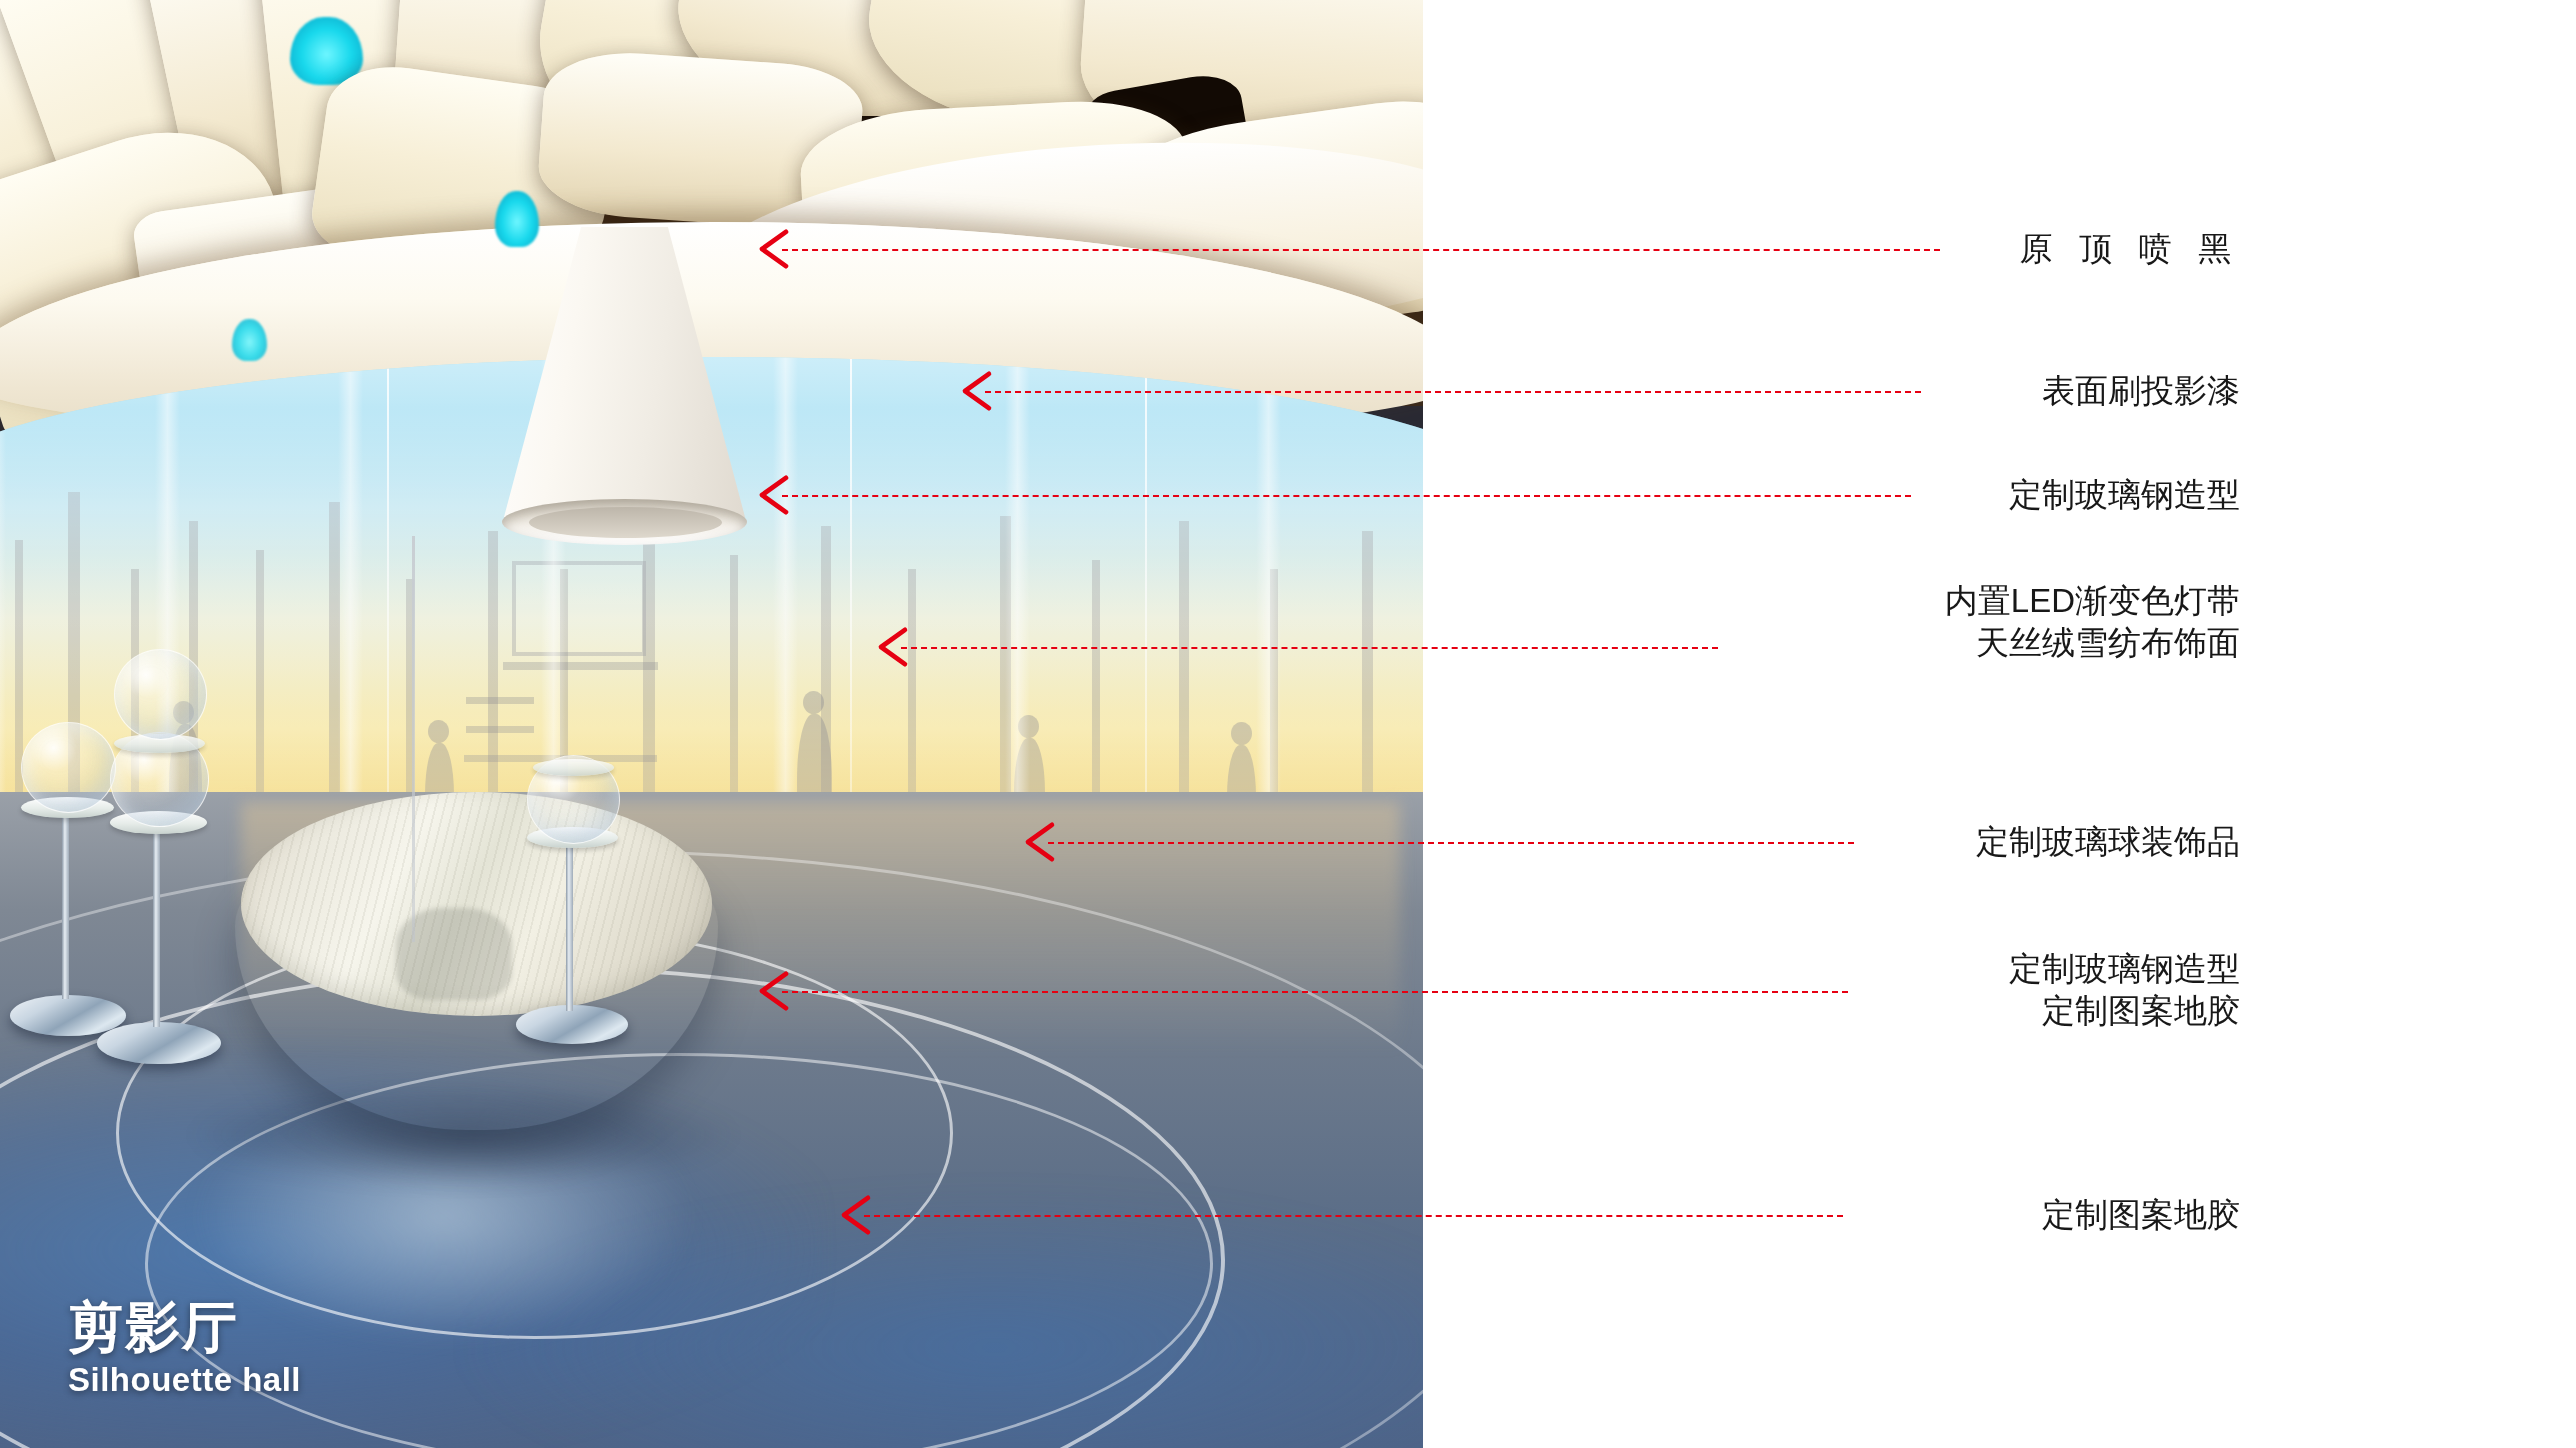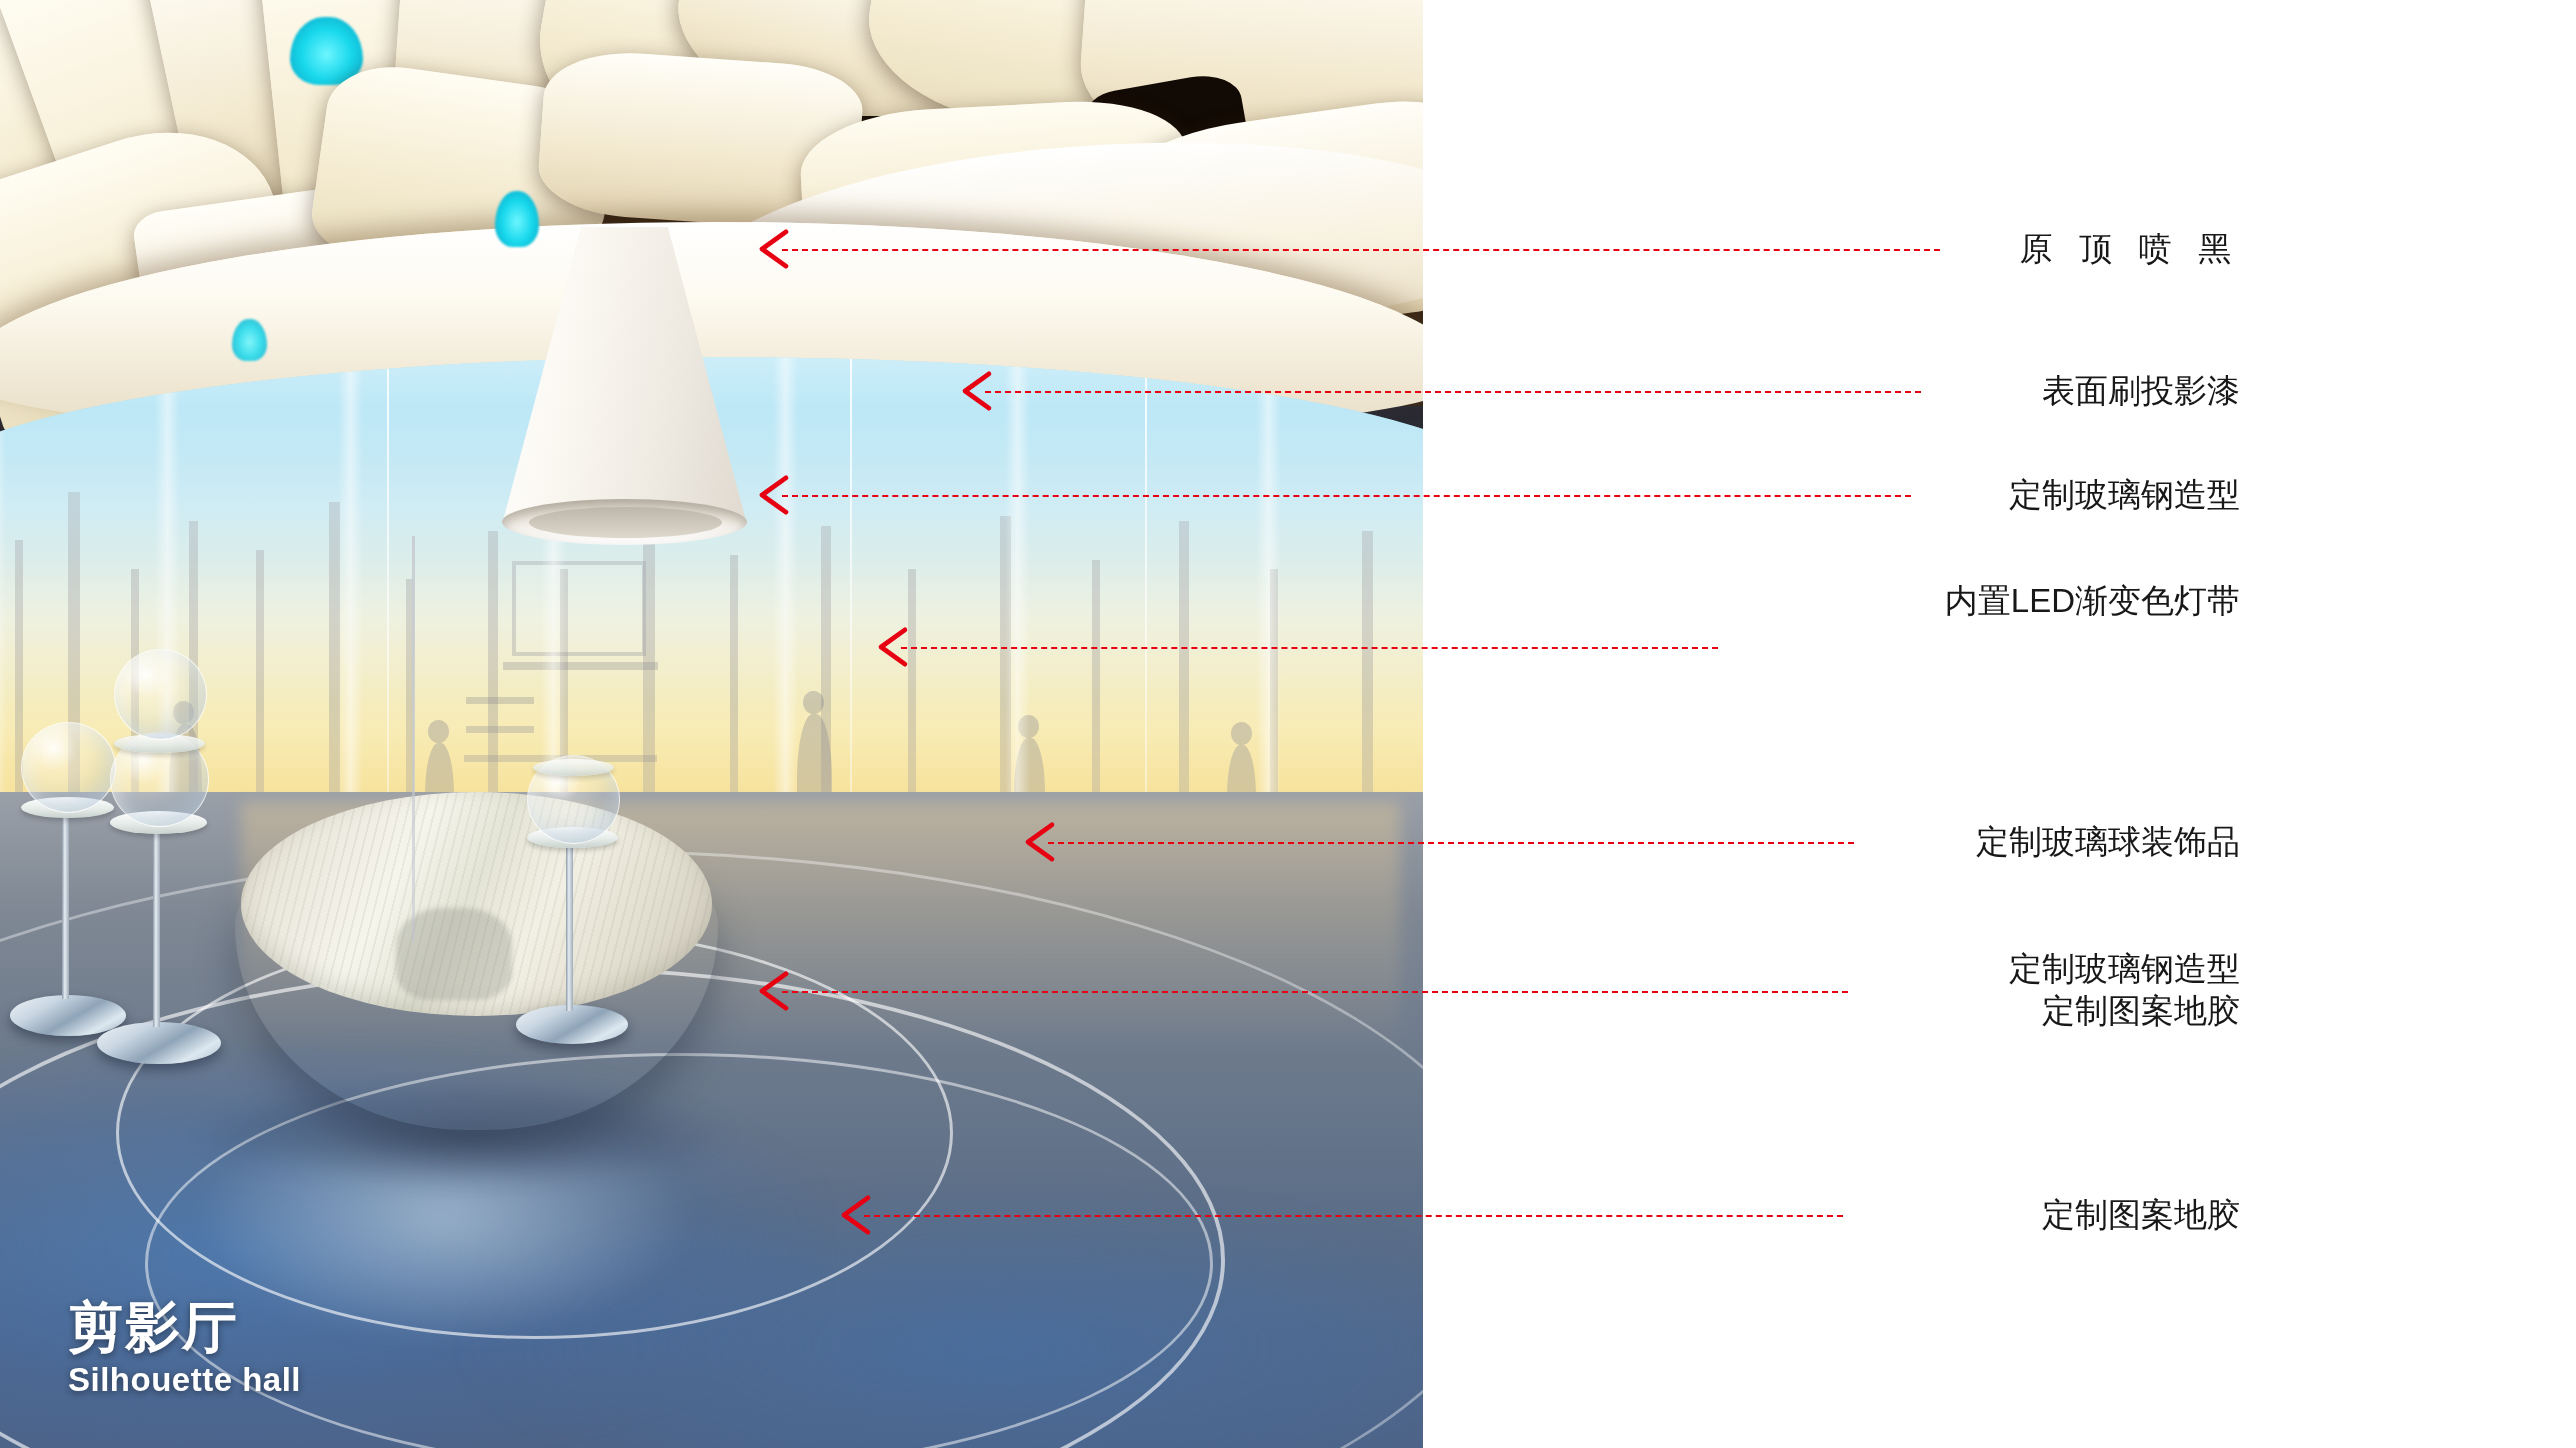--- a/index.html
+++ b/index.html
@@ -338,21 +338,21 @@
         </div>
         <div class="anno-label" style="color: rgb(24, 24, 24); right: 364px; left: auto; top: 474px;"><div style="height: 42px;">定制玻璃钢造型</div></div>
       </div>
       <div class="anno-row" style="left: 0px; top: 0px; width: 2576px; height: 1449px;">
         <div class="leader" style="left: 873px; top: 647px; width: 817px; border-top-color: rgb(230, 0, 18);"></div>
         <div class="arrow" style="left: 848px; top: 626px;">
           <svg width="33" height="42" viewBox="0 0 34 44">
             <path d="M30 4 L5 22 L30 40" fill="none" stroke="#e60012" stroke-width="5" stroke-linecap="round" stroke-linejoin="round"></path>
           </svg>
         </div>
-        <div class="anno-label" style="color: rgb(24, 24, 24); right: 364px; left: auto; top: 580px;"><div style="height: 42px;">内置LED渐变色灯带</div></div>
+        <div class="anno-label" style="color: rgb(24, 24, 24); right: 364px; left: auto; top: 580px;"><div style="height: 42px;">内置LED渐变色灯带</div><div style="height: 42px;">天丝绒雪纺布饰面</div></div>
       </div>
       <div class="anno-row" style="left: 0px; top: 0px; width: 2576px; height: 1095px;">
         <div class="leader" style="left: 1020px; top: 842px; width: 806px; border-top-color: rgb(230, 0, 18);"></div>
         <div class="arrow" style="left: 995px; top: 821px;">
           <svg width="33" height="42" viewBox="0 0 34 44">
             <path d="M30 4 L5 22 L30 40" fill="none" stroke="#e60012" stroke-width="5" stroke-linecap="round" stroke-linejoin="round"></path>
           </svg>
         </div>
         <div class="anno-label" style="color: rgb(24, 24, 24); right: 364px; left: auto; top: 821px;"><div style="height: 42px;">定制玻璃球装饰品</div></div>
       </div>

